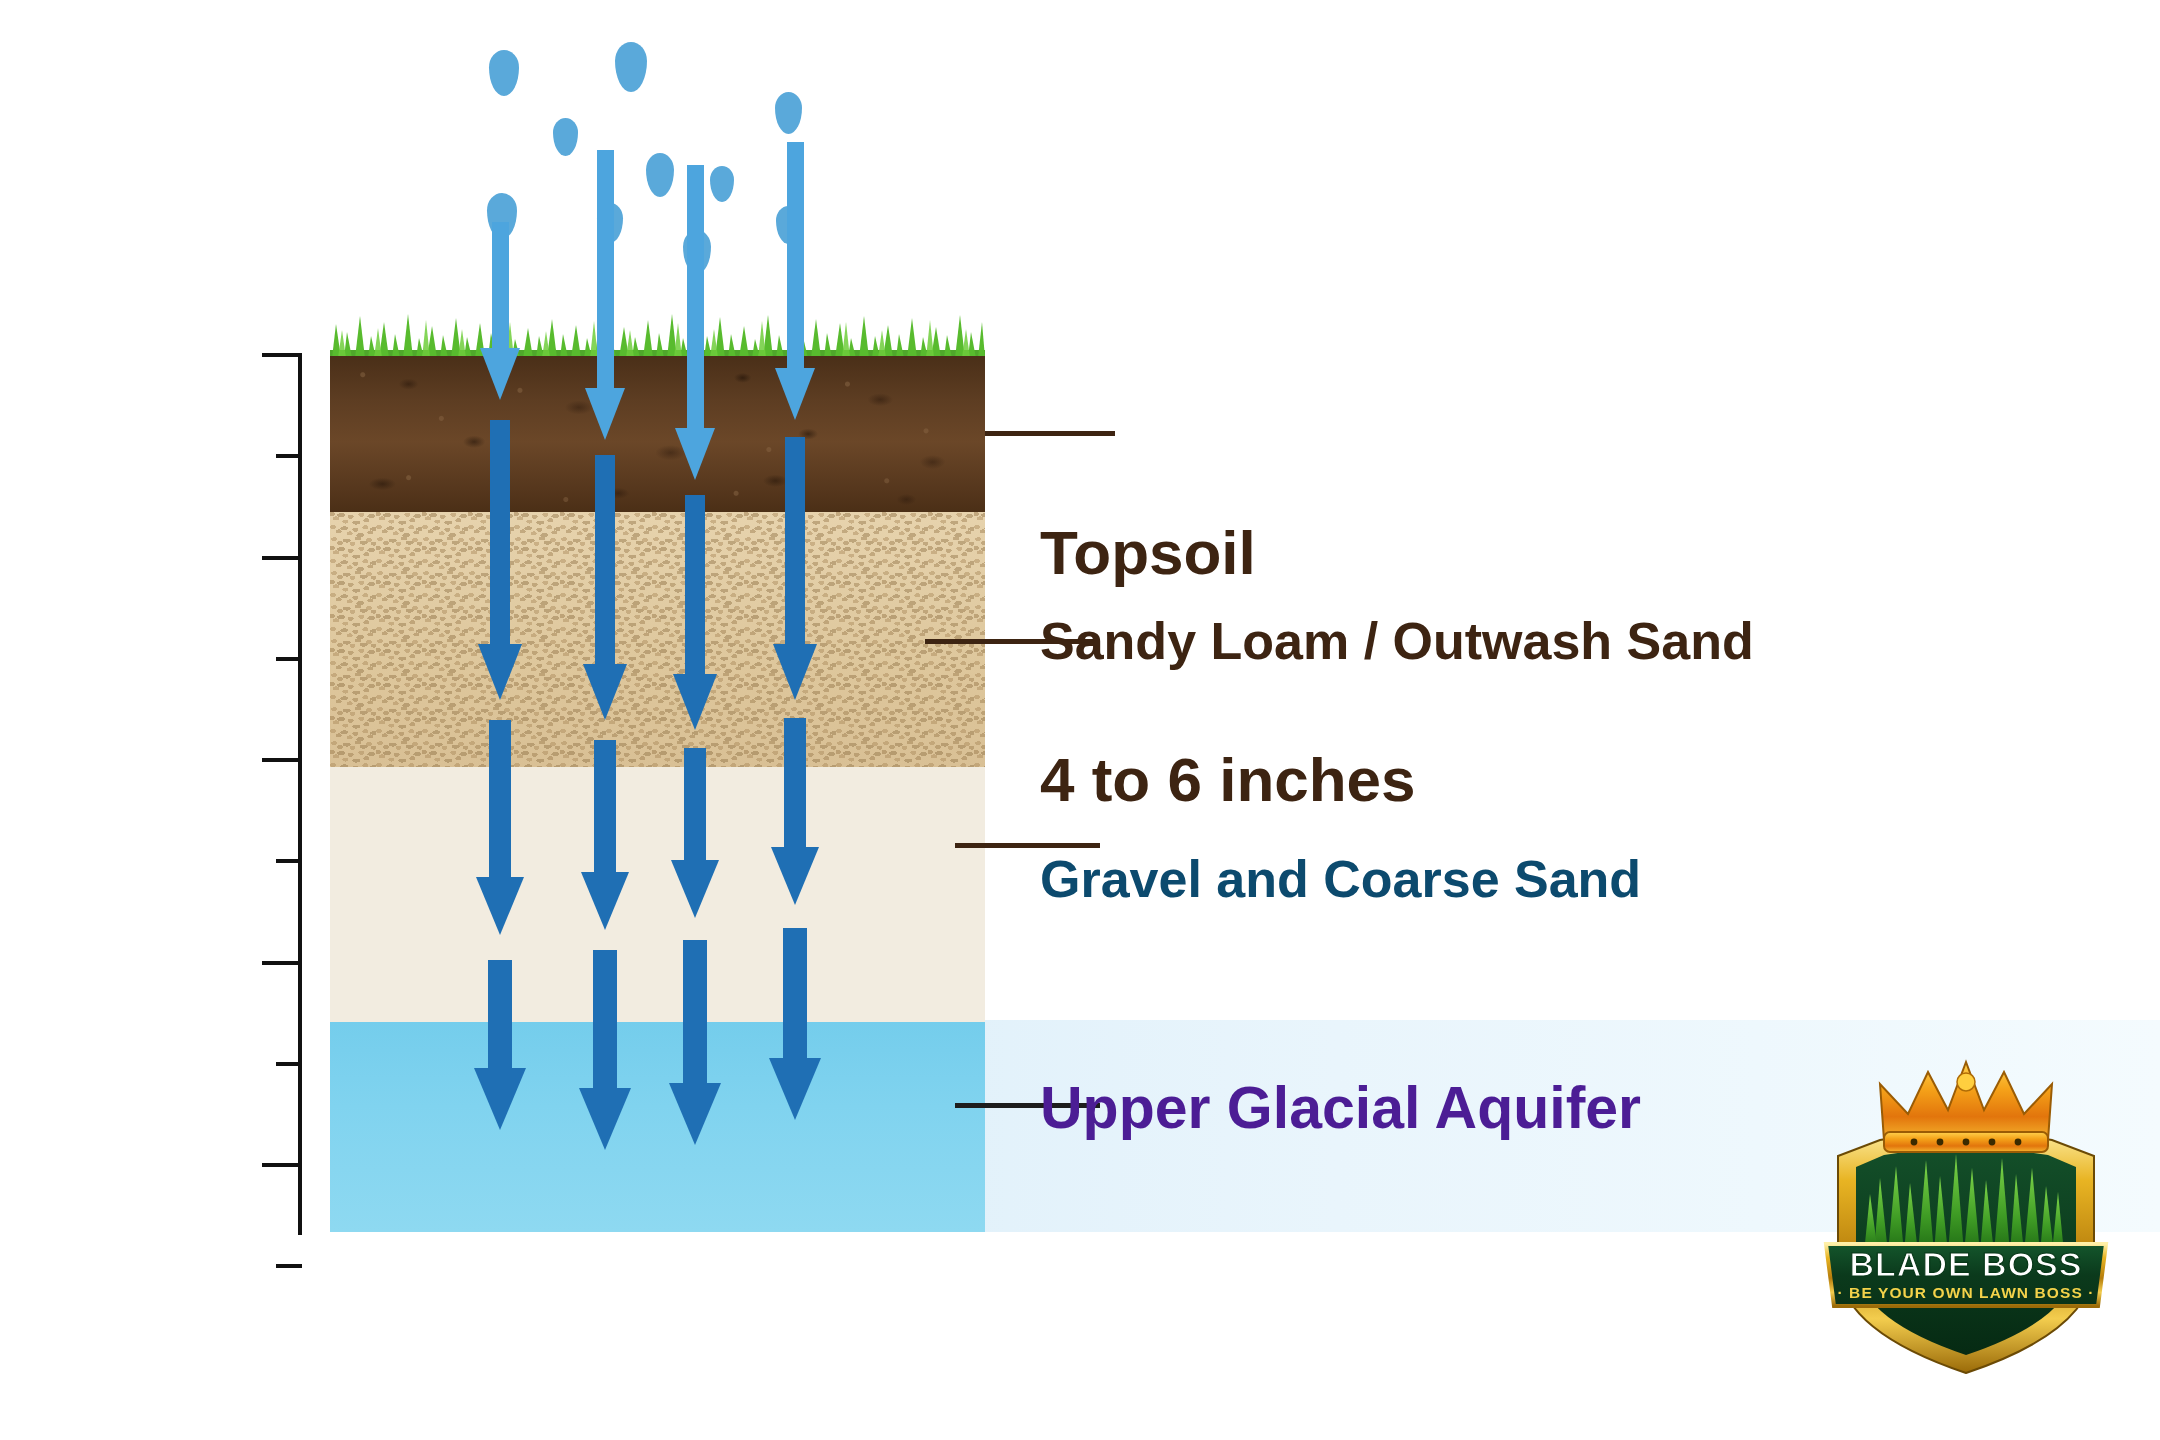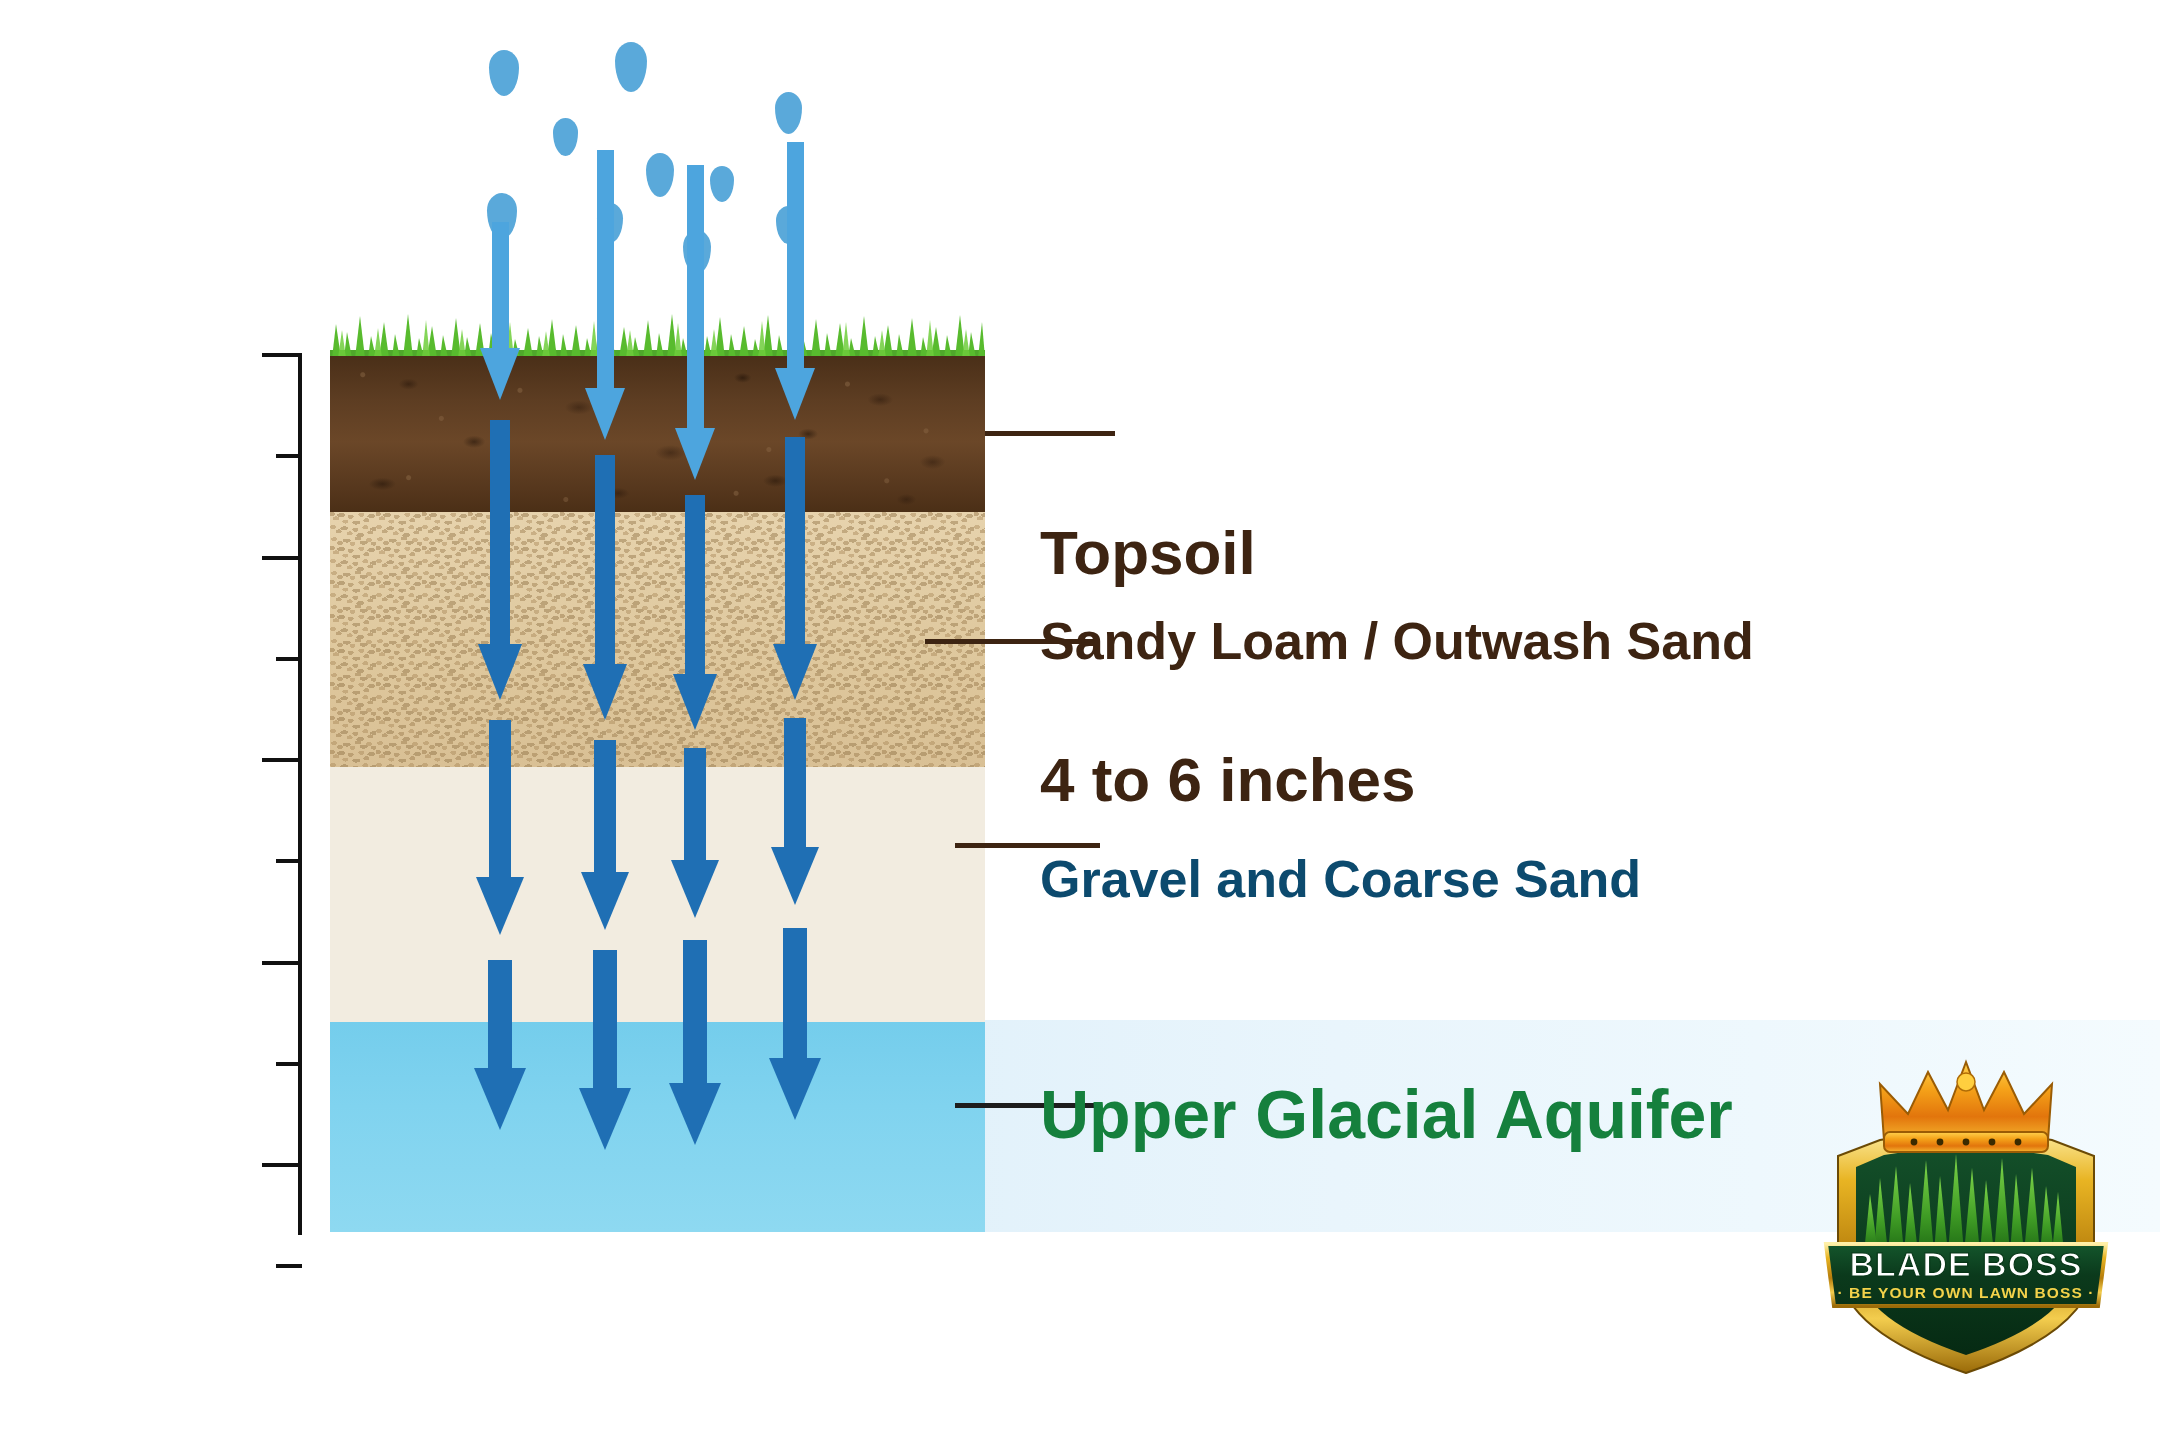--- a/index.html
+++ b/index.html
@@ -1006,21 +1006,21 @@
     <div>4 to 6 inches</div>
   </div>
 
   <div class="leader" style="left:925px;top:639px;width:175px;background:#3d2412;"></div>
   <div class="layer-label" style="left:1040px;top:610px;color:#3d2412;font-size:52px;font-weight:600;">Sandy Loam / Outwash Sand</div>
 
   <div class="leader" style="left:955px;top:843px;width:145px;background:#3d2412;"></div>
   <div class="layer-label" style="left:1040px;top:814px;color:#0c4a6e;font-size:52px;font-weight:600;margin-top:34px;">Gravel and Coarse Sand</div>
 
   <div class="leader" style="left:955px;top:1103px;width:145px;background:#1d1d1d;"></div>
-  <div class="layer-label" style="left:1040px;top:1073px;color:#15803d;font-size:68px;font-weight:600;">Upper Glacial Aquifer</div>
+  <div class="layer-label" style="left:1040px;top:1073px;color:#4c1d95;font-size:59px;font-weight:600;">Upper Glacial Aquifer</div>
 
   <div class="logo-wrap">
     <svg width="288" height="330" viewBox="0 0 288 330">
       <defs>
         <linearGradient id="goldG" x1="0" y1="0" x2="0" y2="1">
           <stop offset="0%" stop-color="#fff0a8"></stop>
             <stop offset="22%" stop-color="#e8b423"></stop>
           <stop offset="55%" stop-color="#b57d0c"></stop>
             <stop offset="78%" stop-color="#f3cd4e"></stop>
           <stop offset="100%" stop-color="#9a6a08"></stop>

